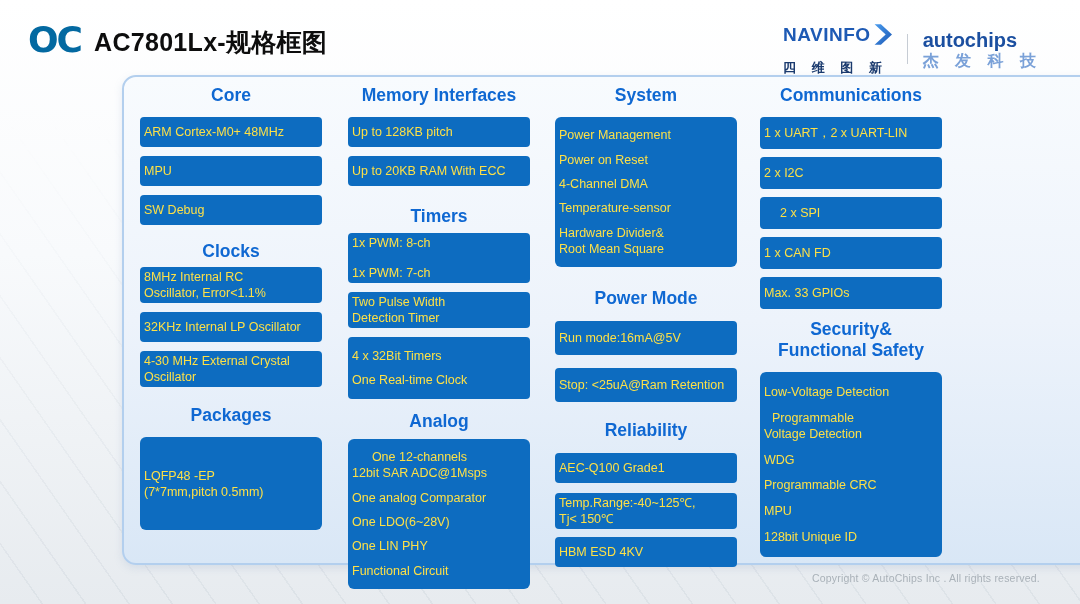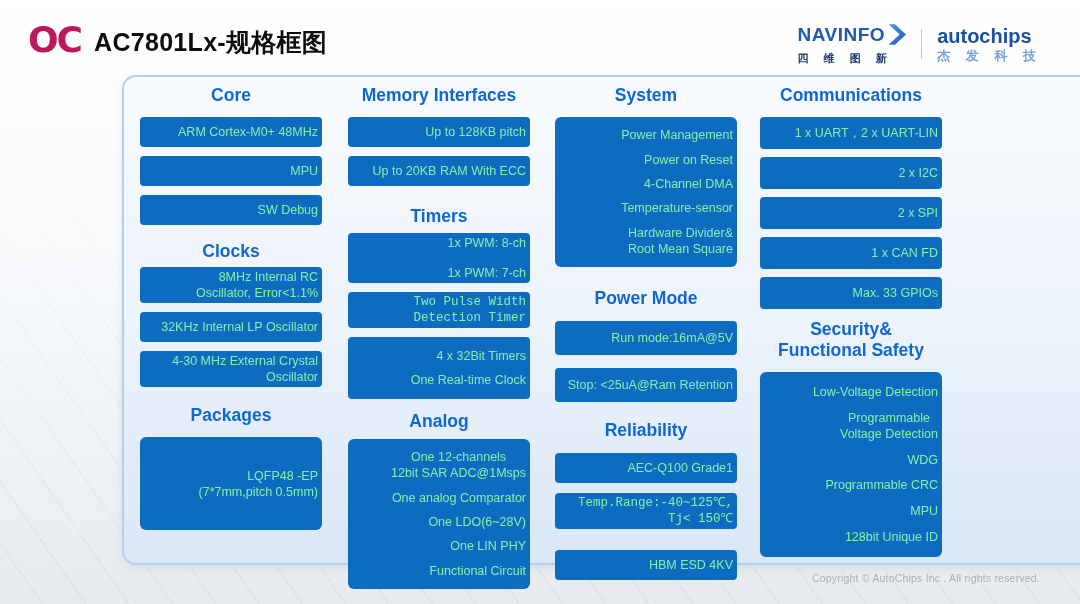--- a/index.html
+++ b/index.html
@@ -13,45 +13,45 @@
     font-family:"Liberation Sans",sans-serif;
     background:linear-gradient(180deg,#ffffff 0%,#f8fafc 42%,#e7ebef 100%);
   }
   body::after{
     content:"";position:absolute;inset:0;pointer-events:none;
     background:repeating-linear-gradient(55deg,rgba(170,182,194,0) 0 34px,rgba(170,182,194,0.16) 34px 35.5px);
     -webkit-mask-image:linear-gradient(180deg,transparent 0%,transparent 20%,#000 100%);
     mask-image:linear-gradient(180deg,transparent 0%,transparent 20%,#000 100%);
   }
   .header{position:absolute;top:22px;left:28px;display:flex;align-items:center;gap:13px;z-index:3;}
-  .oc-logo{font-family:"DejaVu Sans",sans-serif;font-size:36px;font-weight:800;color:#be185d;letter-spacing:-2px;line-height:1;padding-bottom:4px;}
+  .oc-logo{font-family:"DejaVu Sans",sans-serif;font-size:36px;font-weight:800;color:#0369a1;letter-spacing:-2px;line-height:1;padding-bottom:4px;}
   .page-title{font-size:25px;font-weight:700;color:#0d0d0d;letter-spacing:0.3px;}
   .brands{position:absolute;top:24px;right:38px;display:flex;align-items:center;gap:15px;z-index:3;}
   .navinfo{display:flex;flex-direction:column;align-items:flex-start;}
   .navinfo-top{display:flex;align-items:center;gap:2px;}
   .navinfo-word{font-size:19px;font-weight:800;color:#1e5ab4;letter-spacing:0.5px;line-height:1;}
   .chev{display:block;}
-  .navinfo-cn{font-size:11px;font-weight:700;color:#1a3a6e;letter-spacing:6px;margin-top:8px;line-height:1;}
+  .navinfo-cn{font-size:13px;font-weight:700;color:#1a3a6e;letter-spacing:6px;margin-top:16px;line-height:1;}
   .logo-divider{width:1px;height:30px;background:#c6ccd4;}
   .autochips{display:flex;flex-direction:column;align-items:flex-start;}
   .autochips-word{font-size:20px;font-weight:800;color:#1b4fa0;line-height:1;}
-  .autochips-cn{font-size:13px;color:#7aa1d8;letter-spacing:6px;margin-top:3px;line-height:1;font-weight:600;}
+  .autochips-cn{font-size:16px;color:#7aa1d8;letter-spacing:6px;margin-top:3px;line-height:1;font-weight:600;}
   .panel{
     position:absolute;left:122px;top:75px;width:1076px;height:490px;z-index:2;
     background:linear-gradient(180deg,#f8fbfe 0%,#edf3fb 50%,#d9e7f6 100%);
     border:2px solid #b3cfee;border-radius:14px;
     box-shadow:0 3px 8px rgba(120,150,190,0.18);
   }
   .col{position:absolute;top:0;width:182px;}
   .col-1{left:16px;} .col-2{left:224px;} .col-3{left:431px;} .col-4{left:636px;}
   .sec-h{font-size:17.5px;font-weight:700;color:var(--heading-blue);text-align:center;line-height:20px;margin:8px 0 12px;}
   .box{
-    background:var(--box-blue);border-radius:4px;color:#86efac;
+    background:var(--box-blue);border-radius:4px;color:#fde047;
     font-size:12.5px;line-height:16px;text-align:center;
-    display:flex;flex-direction:column;align-items:flex-end;justify-content:center;
+    display:flex;flex-direction:column;align-items:flex-start;justify-content:center;
     min-height:30px;margin:0 0 9px;padding:2px 4px;width:100%;
   }
   .box.spread{justify-content:space-evenly;}
   .box.r6{border-radius:6px;}
   .bi{display:flex;flex-direction:column;align-items:center;justify-content:center;}
   .copyright{position:absolute;right:40px;top:572px;font-size:10.5px;color:#a9b1b8;z-index:3;letter-spacing:0.2px;}
 </style>
 </head>
 <body>
 
@@ -124,21 +124,21 @@
       </div>
     <div class="box">
         <span>Up to 20KB RAM With ECC</span>
       </div>
 
     <div class="sec-h" style="margin:20px 0 7px;">Timers</div>
     <div class="box" style="min-height:32px;gap:14px;">
       <span>1x PWM: 8-ch</span>
       <span>1x PWM: 7-ch</span>
     </div>
-    <div class="box" style="min-height:32px;font-family:Liberation Mono, monospace;">
+    <div class="box" style="min-height:32px;">
       <span>Two Pulse Width</span>
       <span>Detection Timer</span>
     </div>
     <div class="box spread" style="min-height:62px;">
       <span>4 x 32Bit Timers</span>
       <span>One Real-time Clock</span>
     </div>
 
     <div class="sec-h" style="margin:12px 0 8px;">Analog</div>
     <div class="box spread r6" style="min-height:150px;">
@@ -171,21 +171,21 @@
         <span>Run mode:16mA@5V</span>
       </div>
     <div class="box" style="min-height:34px;">
         <span>Stop: &lt;25uA@Ram Retention</span>
       </div>
 
     <div class="sec-h" style="margin:18px 0 13px;">Reliability</div>
     <div class="box" style="margin-bottom:10px;">
         <span>AEC-Q100 Grade1</span>
       </div>
-    <div class="box" style="min-height:32px;margin-bottom:21px;font-family:Liberation Mono, monospace;">
+    <div class="box" style="min-height:32px;margin-bottom:8px;">
       <span>Temp.Range:-40~125℃,</span>
       <span>Tj&lt; 150℃</span>
     </div>
     <div class="box">
         <span>HBM ESD  4KV</span>
       </div>
   </div>
 
   <div class="col col-4">
     <div class="sec-h">Communications</div>

